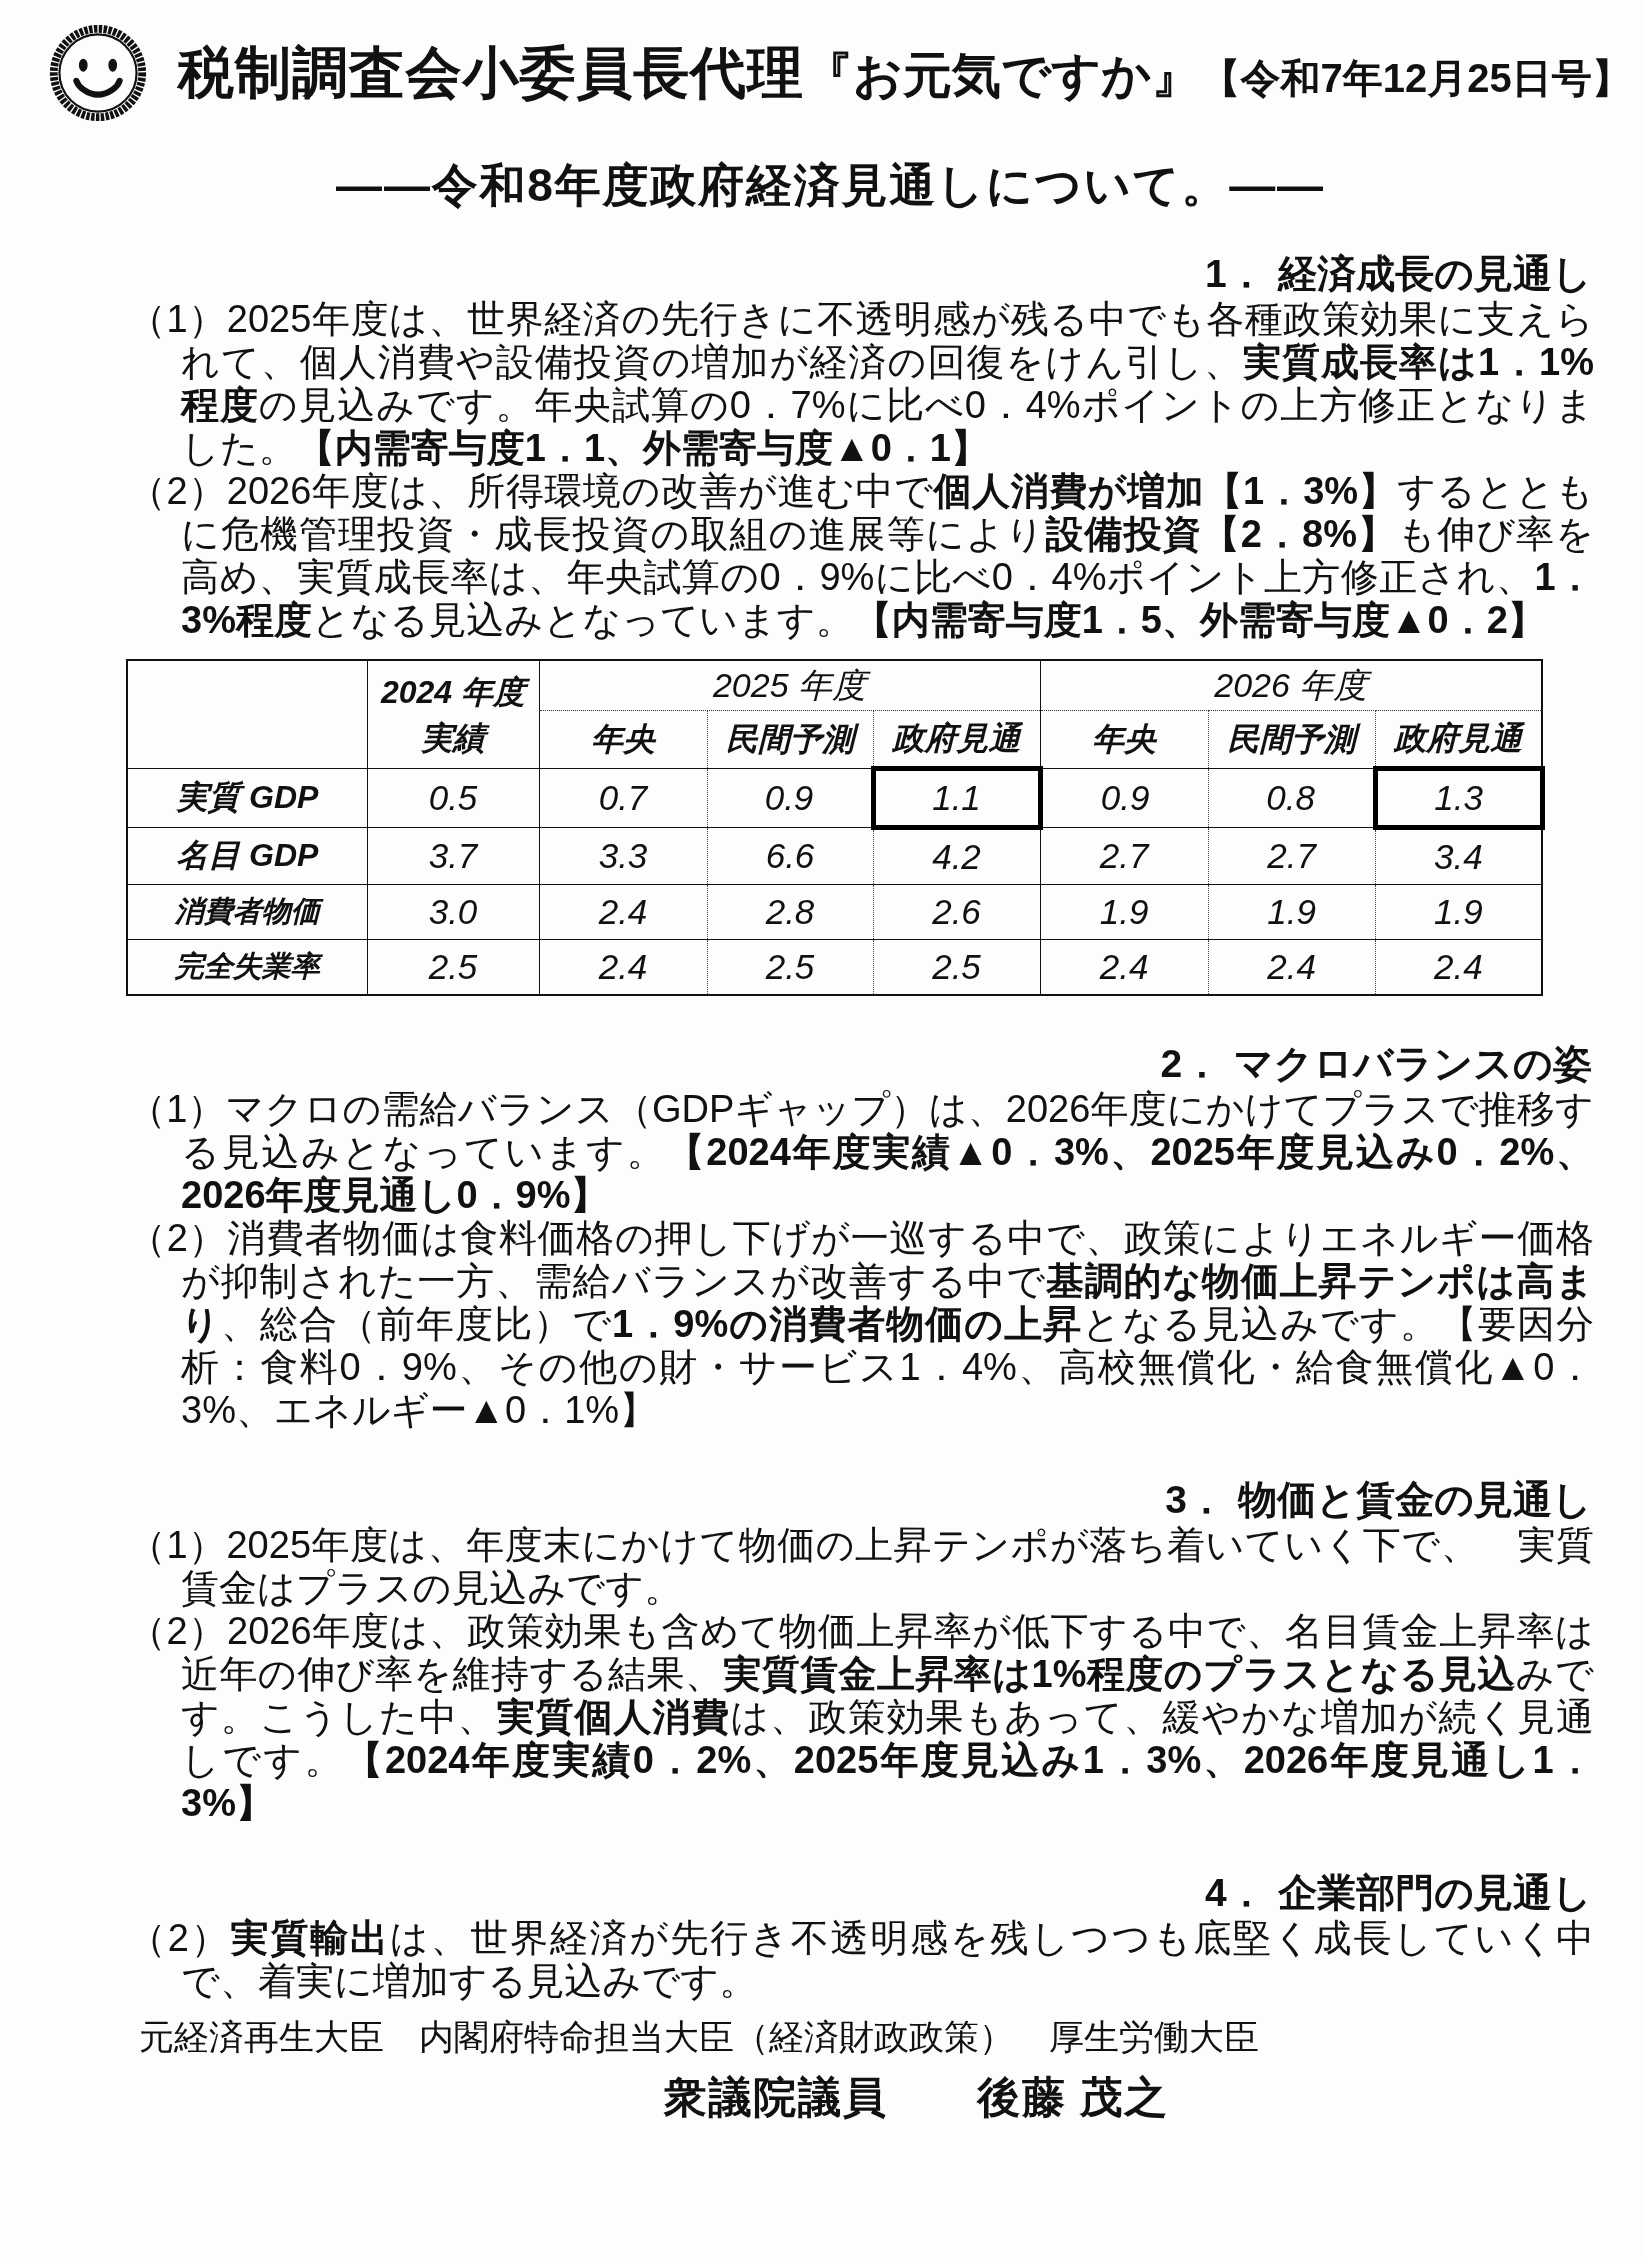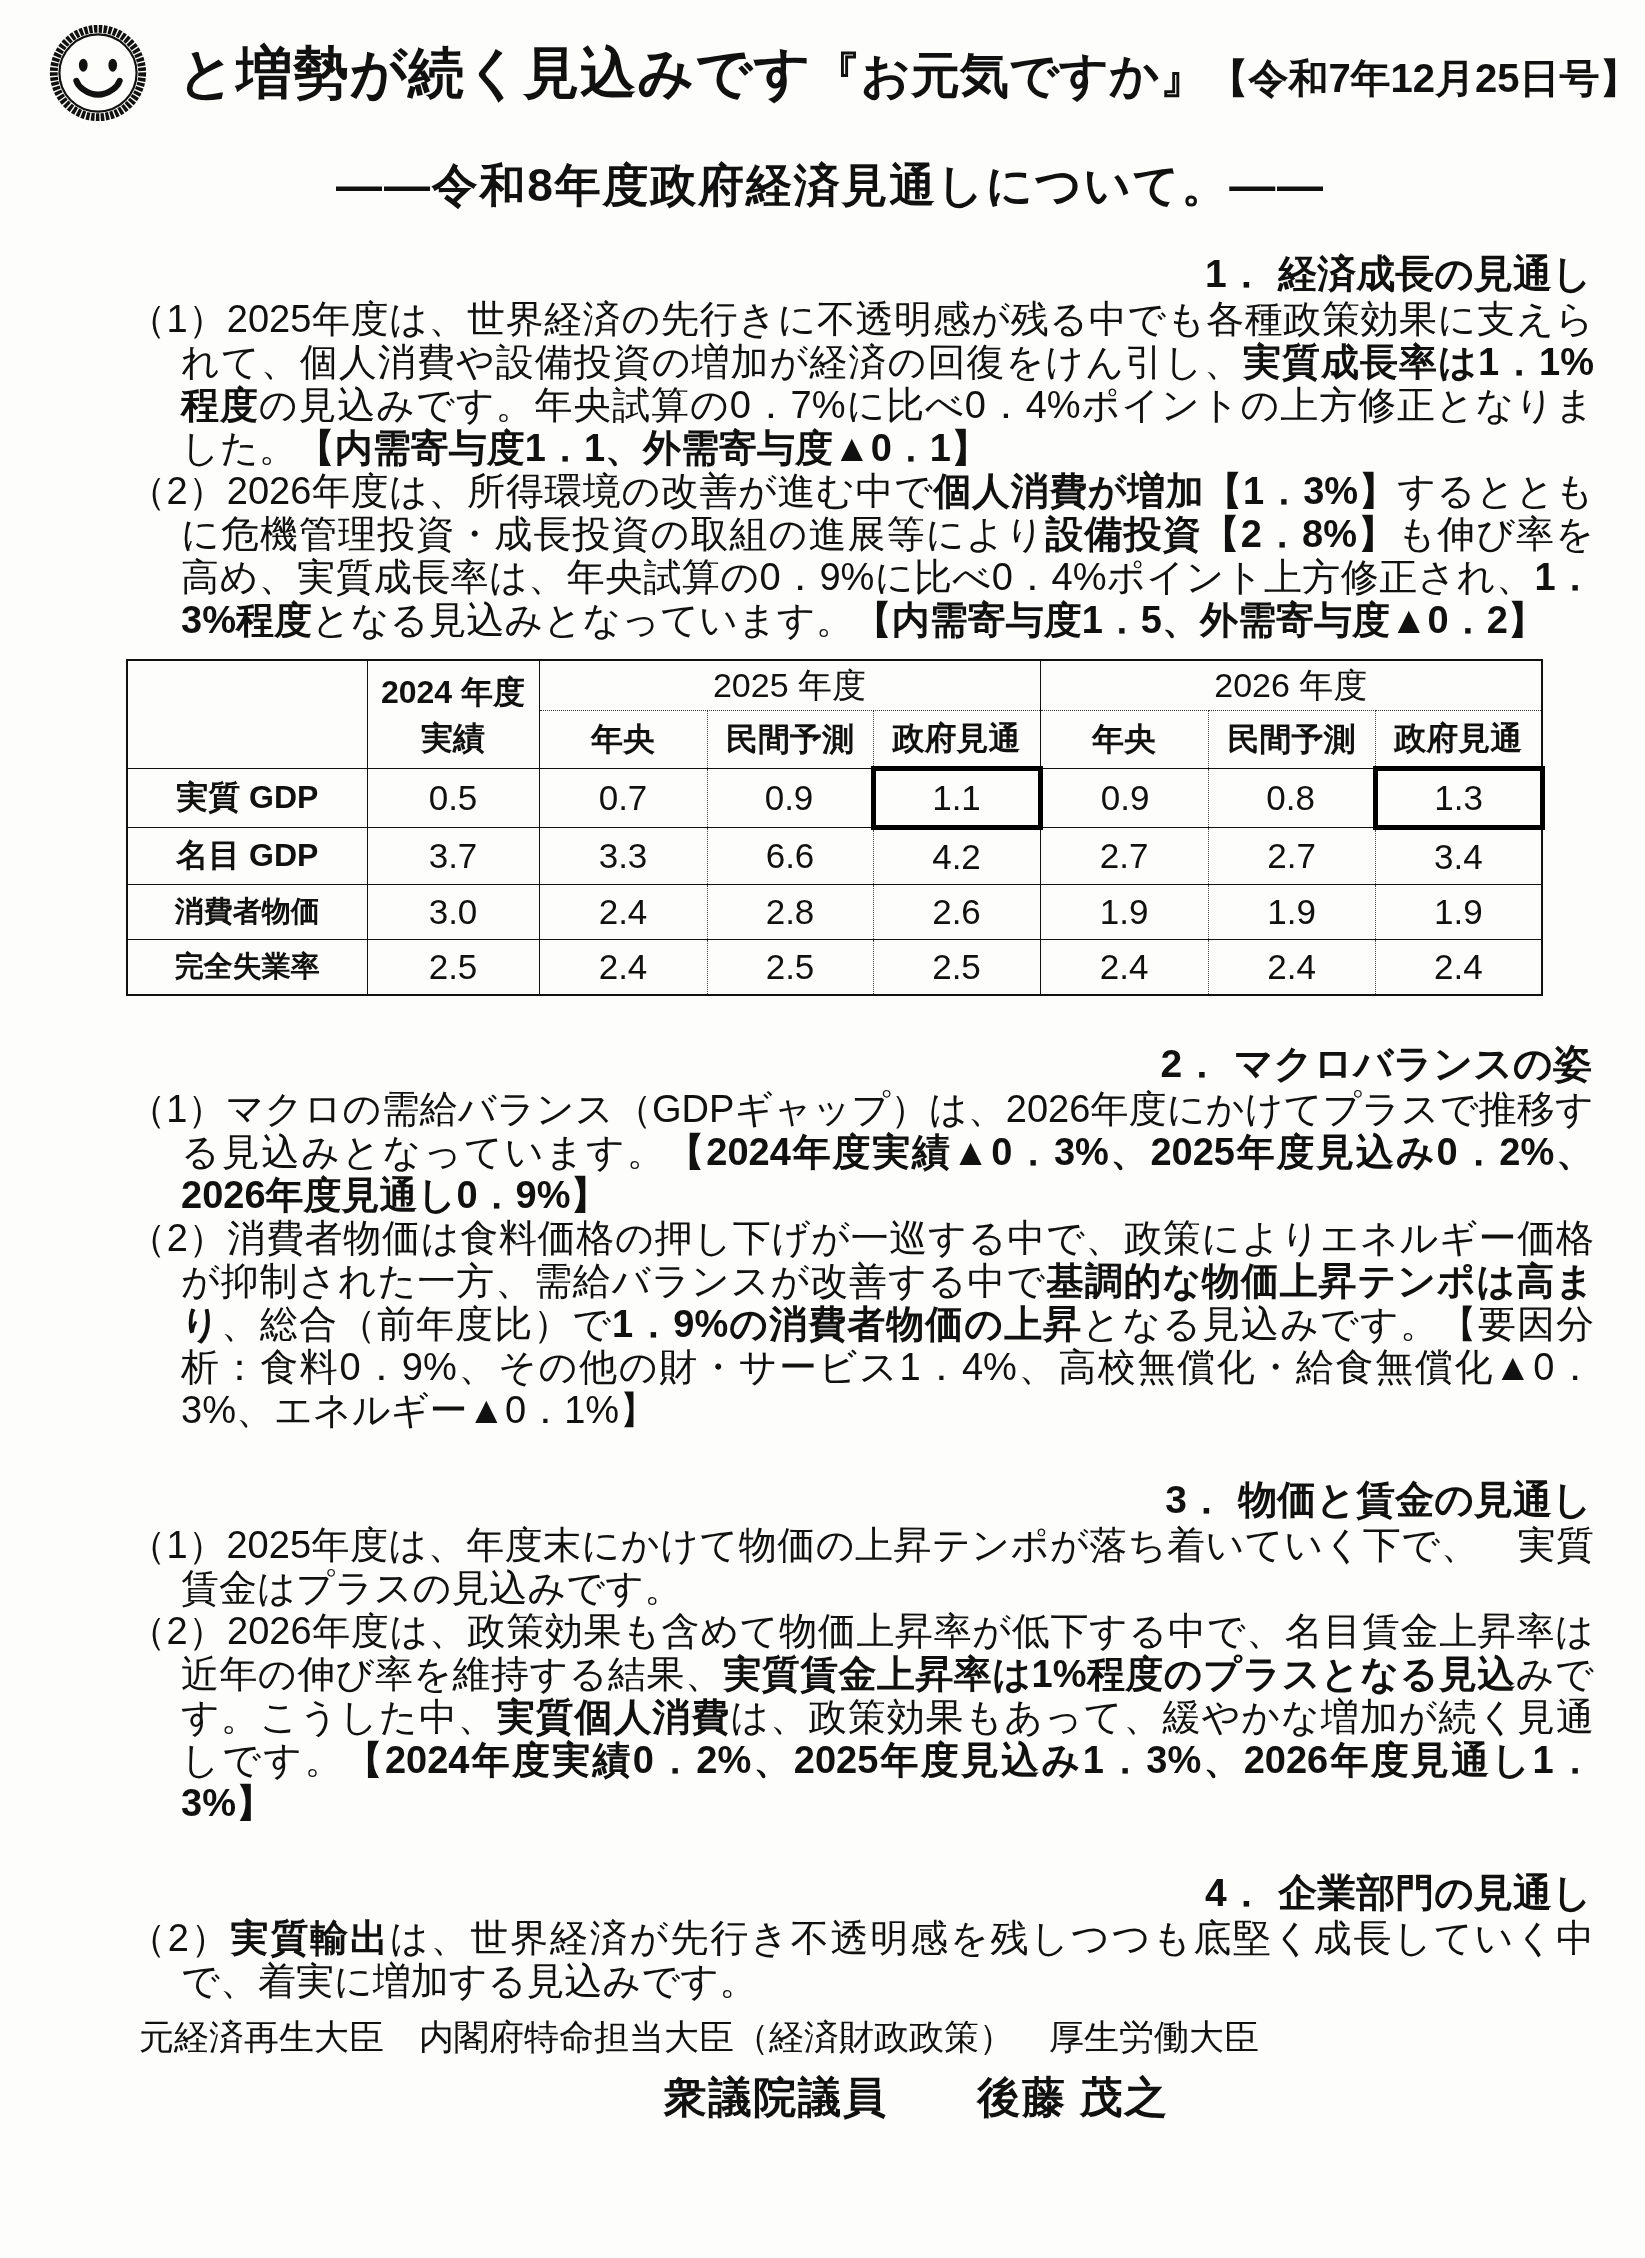--- a/index.html
+++ b/index.html
@@ -47,21 +47,21 @@
   
   .tbl-wrap{margin:17.6px 0 30px 126px;}
   table{
     border-collapse:collapse;
     table-layout:fixed;
     width:1413px;
     background:#fdfdfb;
   }
   table,td,th{border:0 solid #111;}
   table{border:2.6px solid #111;}
-  th,td{padding:0;vertical-align:middle;text-align:center;font-weight:500;}
+  th,td{padding:0;vertical-align:middle;text-align:center;font-weight:500;font-style:italic;}
   .row-group th{height:49px;font-size:34px;}
   .row-sub th{height:55px;font-size:32px;font-weight:600;}
   tbody td,tbody th{height:54px;font-size:35px;}
   tbody th.rlabel{font-size:32px;font-weight:600;margin-left:48px;}
   tbody th.rlabel.small{font-size:29px;}
   .g2024 div{line-height:1.45;font-size:32px;font-weight:600;}
   .group{border-bottom:1.8px dotted #333;margin-left:9px;}
   .c0,.c1,.c4{border-left:1.8px solid #111;}
   .c2,.c3,.c5,.c6{border-left:1.8px dotted #444;}
   tbody tr td,tbody tr th{border-top:1.8px solid #111;}
@@ -83,21 +83,21 @@
 
   <header class="masthead">
     <svg class="logo" viewBox="0 0 120 120">
       <circle cx="60" cy="60" r="51" fill="none" stroke="#111" stroke-width="9" stroke-dasharray="4 1.6"></circle>
       <circle cx="60" cy="60" r="44.5" fill="none" stroke="#111" stroke-width="2.5"></circle>
       <ellipse cx="43" cy="51" rx="5" ry="7.5" fill="#111"></ellipse>
       <ellipse cx="77" cy="51" rx="5" ry="7.5" fill="#111"></ellipse>
       <path d="M35 69 Q37 75 43 79 Q60 91 77 79 Q83 75 85 69" fill="none" stroke="#111" stroke-width="7" stroke-linecap="round"></path>
     </svg>
     <div class="masthead-title">
-      <span class="t-main">と増勢が続く見込みです</span><span class="t-quote">『お元気ですか』</span><span class="t-issue">【令和7年12月25日号】</span>
+      <span class="t-main">税制調査会小委員長代理</span><span class="t-quote">『お元気ですか』</span><span class="t-issue">【令和7年12月25日号】</span>
     </div>
   </header>
 
   <h1 class="subtitle">――令和8年度政府経済見通しについて。――</h1>
 
   <section class="sec-s1">
     <h2 class="sec-head"><span class="no">1．</span><span>経済成長の見通し</span></h2>
     <p class="para"><span class="marker">（1）</span><span class="rich"><span>2025年度は、世界経済の先行きに不透明感が残る中でも各種政策効果に支えられて、個人消費や設備投資の増加が経済の回復をけん引し、</span><span class="b">実質成長率は1．1%程度</span><span>の見込みです。年央試算の0．7%に比べ0．4%ポイントの上方修正となりました。</span><span class="b">【内需寄与度1．1、外需寄与度▲0．1】</span></span></p>
     <p class="para"><span class="marker">（2）</span><span class="rich"><span>2026年度は、所得環境の改善が進む中で</span><span class="b">個人消費が増加【1．3%】</span><span>するとともに危機管理投資・成長投資の取組の進展等により</span><span class="b">設備投資【2．8%】</span><span>も伸び率を高め、実質成長率は、年央試算の0．9%に比べ0．4%ポイント上方修正され、</span><span class="b">1．3%程度</span><span>となる見込みとなっています。</span><span class="b">【内需寄与度1．5、外需寄与度▲0．2】</span></span></p>
   </section>

